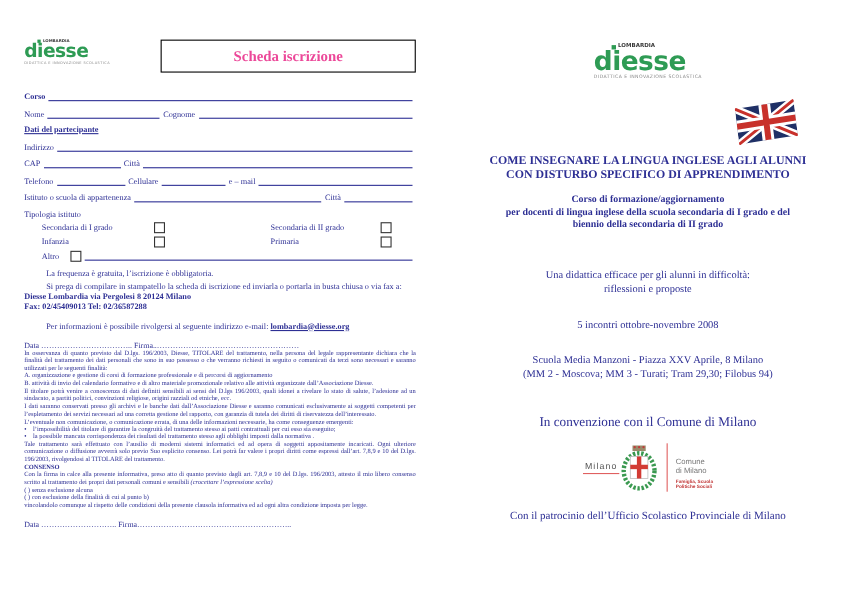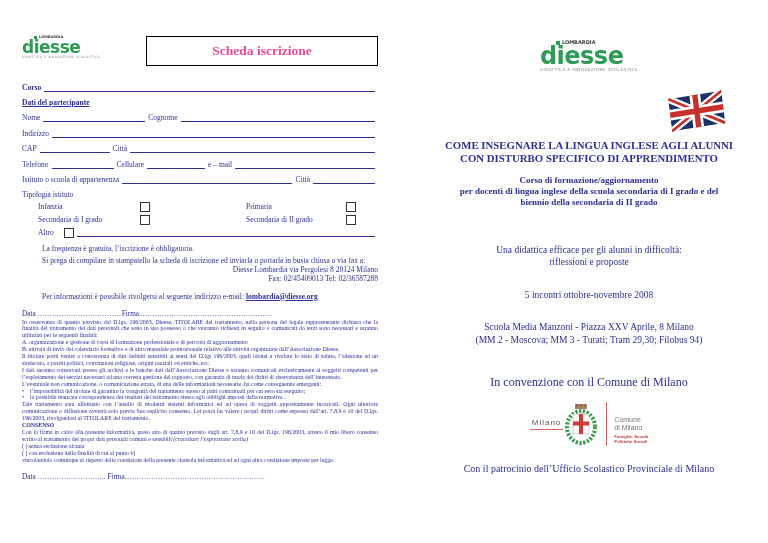--- a/index.html
+++ b/index.html
@@ -33,21 +33,21 @@
   .frow .lab{flex:none;}
   .line{border-bottom:0.8px solid #2d2f94;flex:1;height:9px;margin:0 3px;}
   .line.fix{flex:none;}
   .bold{font-weight:bold;}
   .sect{font-weight:bold;text-decoration:underline;}
   .cbrow{display:flex;align-items:center;margin:3px 0 0 16px;font-size:7.5px;line-height:9px;}
   .cb{width:8px;height:8px;border:1px solid #333;background:#fff;flex:none;}
   .cb-l1{width:102px;flex:none;}
   .cb-l2{width:100px;flex:none;margin-left:96px;}
   .note{font-size:7.5px;line-height:9px;margin-top:3px;padding-left:20px;}
-  .centerb{font-size:7.5px;line-height:9px;font-weight:normal;text-align:right;}
+  .centerb{font-size:7.5px;line-height:9px;font-weight:bold;text-align:left;}
   .maillink{font-weight:bold;text-decoration:underline;}
   .datafirma{font-size:7.2px;margin-top:9px;}
   .privacy{font-size:5.85px;line-height:6.9px;text-align:justify;margin-top:1px;}
   .privacy .para{margin:0;}
   .privacy .bullet{display:flex;}
   .privacy .bullet .bdot{width:8px;flex:none;}
   .privacy .bullet .btxt{flex:1;text-align:justify;}
   .consenso-h{font-weight:bold;}
   .it{font-style:italic;}
 
@@ -92,28 +92,28 @@
         <div class="hdr-title">Scheda iscrizione</div>
       </div>
     </div>
 
     <div class="frow" style="margin-top:16px">
       <span class="lab bold">Corso</span>
       <span class="line"></span>
     </div>
 
     <div class="frow">
-      <span class="sect">Dati del partecipante</span>
-    </div>
-
-    <div class="frow">
       <span class="lab">Nome</span>
       <span class="line fix" style="width:102px"></span>
       <span class="lab">Cognome</span>
       <span class="line"></span>
+    </div>
+
+    <div class="frow">
+      <span class="sect">Dati del partecipante</span>
     </div>
 
     <div class="frow">
       <span class="lab">Indirizzo</span>
       <span class="line"></span>
     </div>
 
     <div class="frow">
       <span class="lab">CAP</span>
       <span class="line fix" style="width:70px"></span>
@@ -135,29 +135,29 @@
       <span class="line"></span>
       <span class="lab">Città</span>
       <span class="line fix" style="width:62px"></span>
     </div>
 
     <div class="frow">
       <span class="lab">Tipologia istituto</span>
     </div>
 
     <div class="cbrow">
+      <span class="cb-l1">Secondaria di I grado</span>
+      <span class="cb"></span>
+      <span class="cb-l2">Secondaria di II grado</span>
+      <span class="cb"></span>
+    </div>
+    <div class="cbrow">
       <span class="cb-l1">Infanzia</span>
       <span class="cb"></span>
       <span class="cb-l2">Primaria</span>
-      <span class="cb"></span>
-    </div>
-    <div class="cbrow">
-      <span class="cb-l1">Secondaria di I grado</span>
-      <span class="cb"></span>
-      <span class="cb-l2">Secondaria di II grado</span>
       <span class="cb"></span>
     </div>
     <div class="cbrow">
       <span style="width:26px;flex:none">Altro</span>
       <span class="cb"></span>
       <span class="line" style="height:8px"></span>
     </div>
 
     <div class="note" style="margin-top:6px">La frequenza è gratuita, l’iscrizione è obbligatoria.</div>
     <div class="note">Si prega di compilare in stampatello la scheda di iscrizione ed inviarla o portarla in busta chiusa o via fax a:</div>

